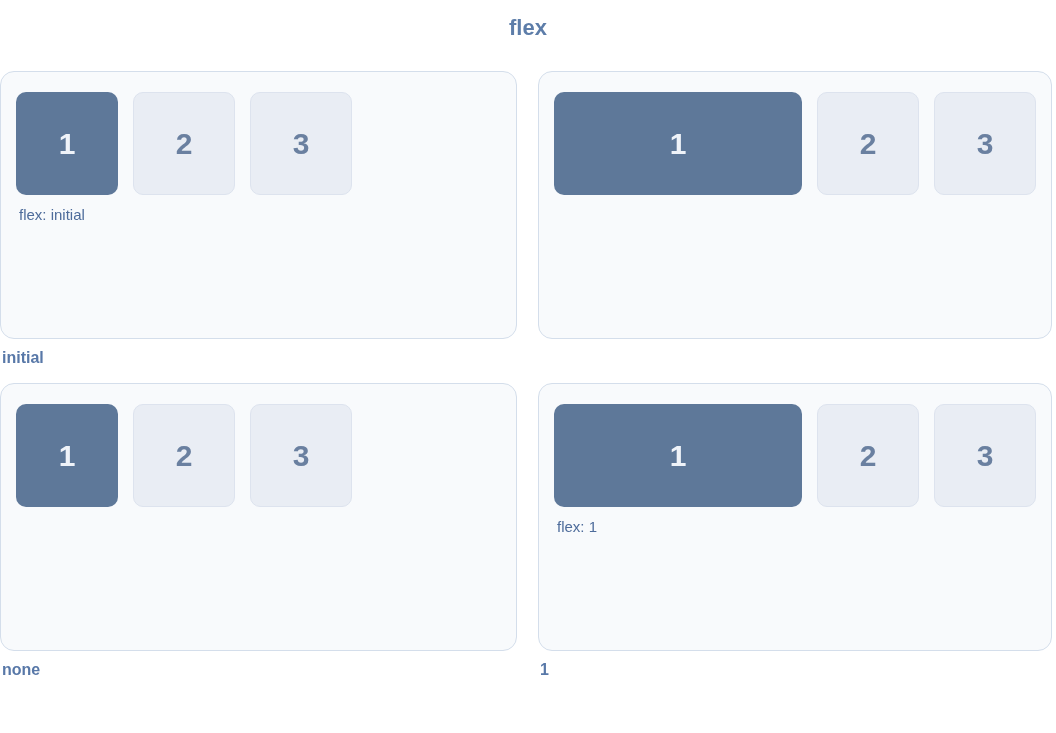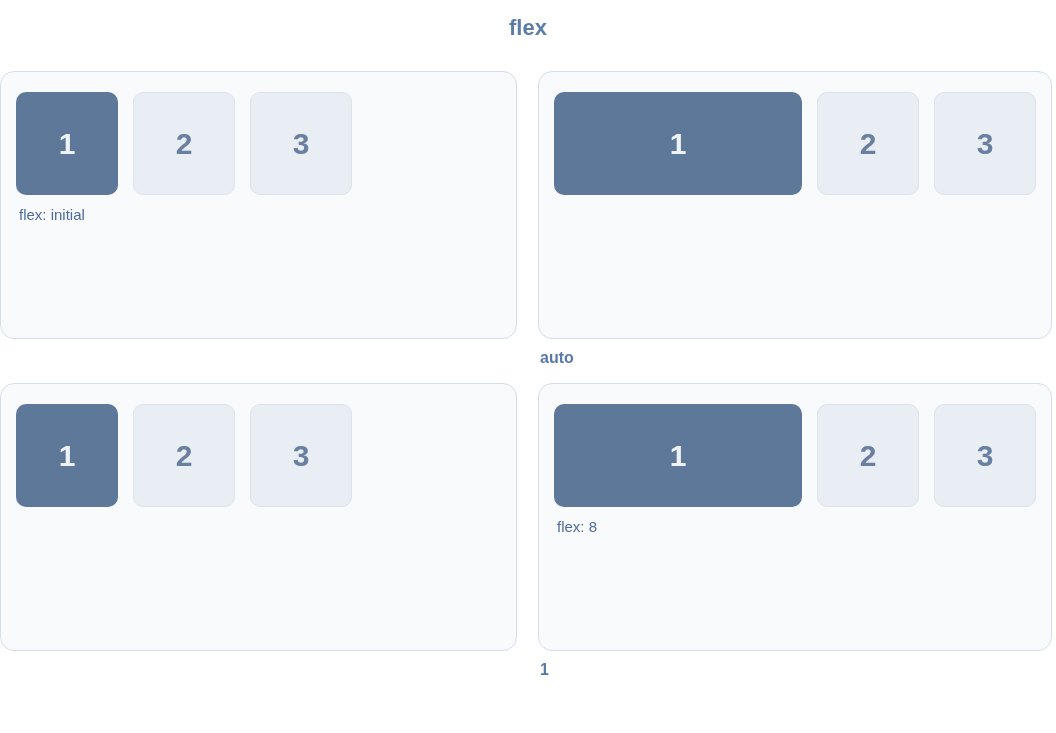--- a/index.html
+++ b/index.html
@@ -88,48 +88,49 @@
 
   <div class="cell">
     <section class="panel v-initial">
       <div class="flex-row">
         <div class="box box-first">1</div>
         <div class="box box-rest">2</div>
         <div class="box box-rest">3</div>
       </div>
       <div class="inner-label">flex: initial</div>
     </section>
+    <div class="caption">initial</div>
   </div>
 
   <div class="cell">
     <section class="panel v-auto">
       <div class="flex-row">
         <div class="box box-first">1</div>
         <div class="box box-rest">2</div>
         <div class="box box-rest">3</div>
       </div>
     </section>
-    <div class="caption">auto</div>
   </div>
 
   <div class="cell">
     <section class="panel v-none">
       <div class="flex-row">
         <div class="box box-first">1</div>
         <div class="box box-rest">2</div>
         <div class="box box-rest">3</div>
       </div>
     </section>
+    <div class="caption">none</div>
   </div>
 
   <div class="cell">
     <section class="panel v-1">
       <div class="flex-row">
         <div class="box box-first">1</div>
         <div class="box box-rest">2</div>
         <div class="box box-rest">3</div>
       </div>
-      <div class="inner-label">flex: 8</div>
+      <div class="inner-label">flex: 1</div>
     </section>
     <div class="caption">1</div>
   </div>
 
 </div>
 
 </body></html>

